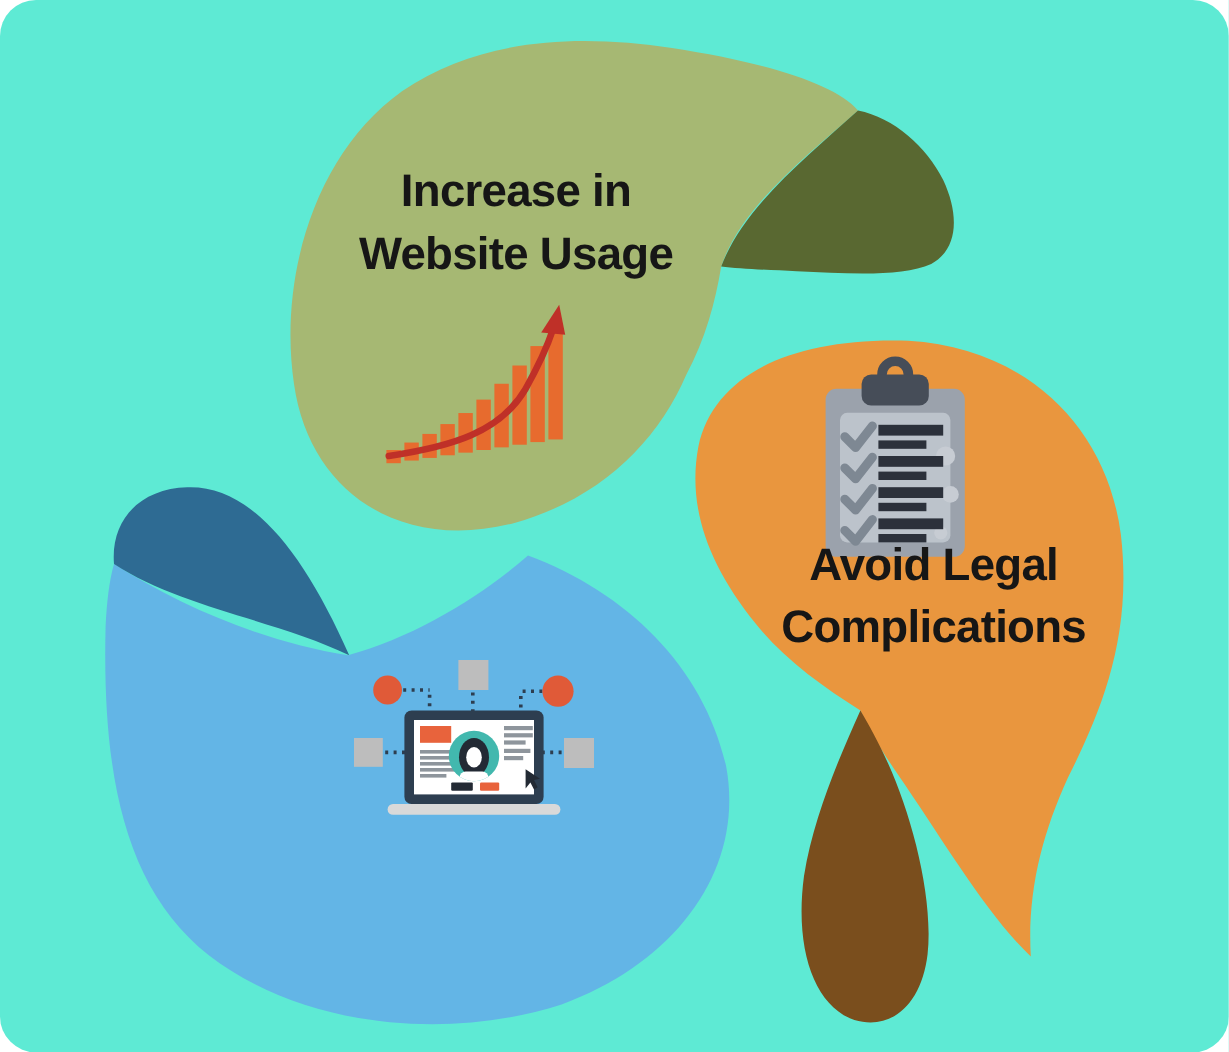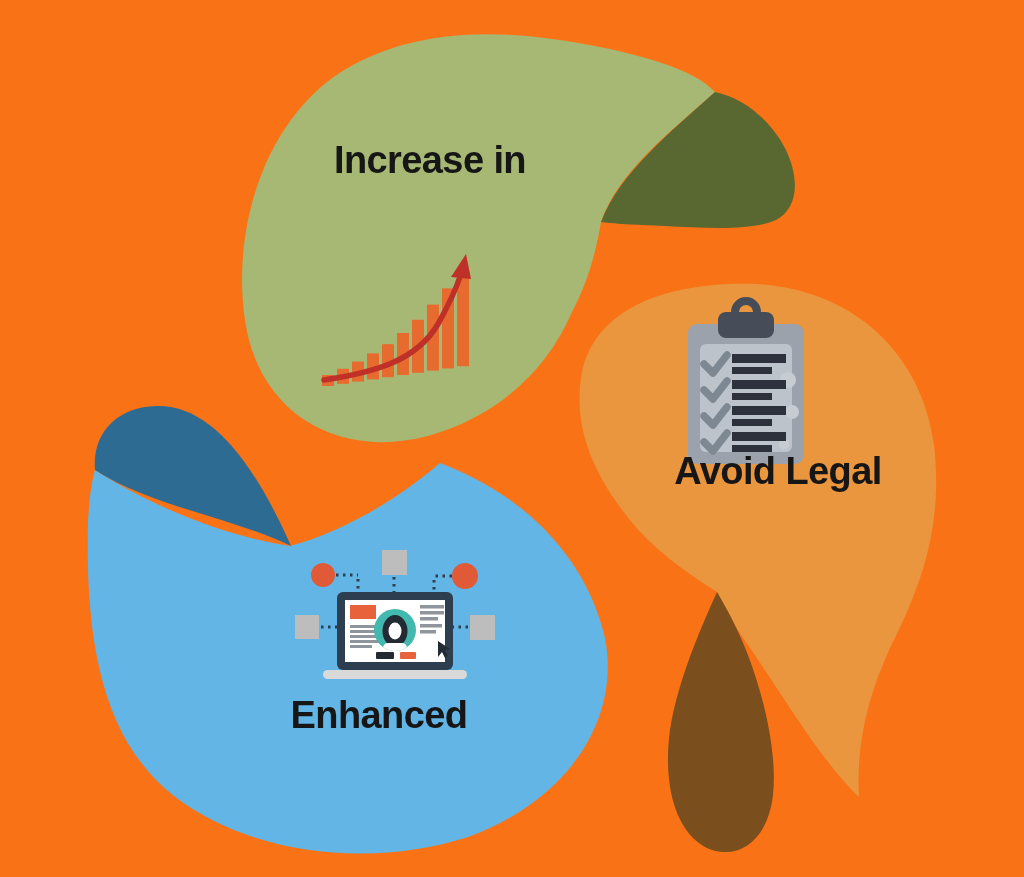--- a/index.html
+++ b/index.html
@@ -15,21 +15,21 @@
     line-height:52px;
     letter-spacing:-0.6px;
     white-space:nowrap;
     color:#161616;
   }
   .dots{fill:none;stroke:#2d3e50;stroke-width:3;stroke-dasharray:2.5 4.5;}
 </style>
 </head>
 <body>
 
-<div class="canvas" id="canvas" style="background: #f97316;">
+<div class="canvas" id="canvas" style="background: #5eead4; border-radius: 30px;">
 
   <svg viewBox="0 0 1024 877" width="1024" height="877">
     <defs>
       <clipPath id="avclip">
           <circle cx="105" cy="85" r="21"></circle>
         </clipPath>
     </defs>
 
     <g>
       <path d="M 560 40 C 638 52 696 70 715 92 C 670 132 618 172 601 222
@@ -133,23 +133,24 @@
       </g>
       <polygon points="148,96 148,112 152,107 155,113 158,111 155,105 160,104" fill="#232a34"></polygon>
       <rect x="86" y="107" width="18" height="7" rx="1" fill="#232a34"></rect>
       <rect x="110" y="107" width="16" height="7" rx="1" fill="#e8633c"></rect>
       <rect x="33" y="125" width="144" height="9" rx="4.5" fill="#d9d9d9"></rect>
     </g>
   </svg>
 
   <div class="blob-label" style="left: 430px; top: 134px; color: rgb(22, 22, 22);">
     <div>Increase in</div>
+    <div>Website Usage</div>
   </div>
 
   <div class="blob-label" style="left: 778px; top: 445px; color: rgb(22, 22, 22);">
     <div>Avoid Legal</div>
+    <div>Complications</div>
   </div>
 
   <div class="blob-label" style="left: 379px; top: 689px; color: rgb(22, 22, 22);">
-    <div>Enhanced</div>
   </div>
 
 </div>
 
 </body></html>

